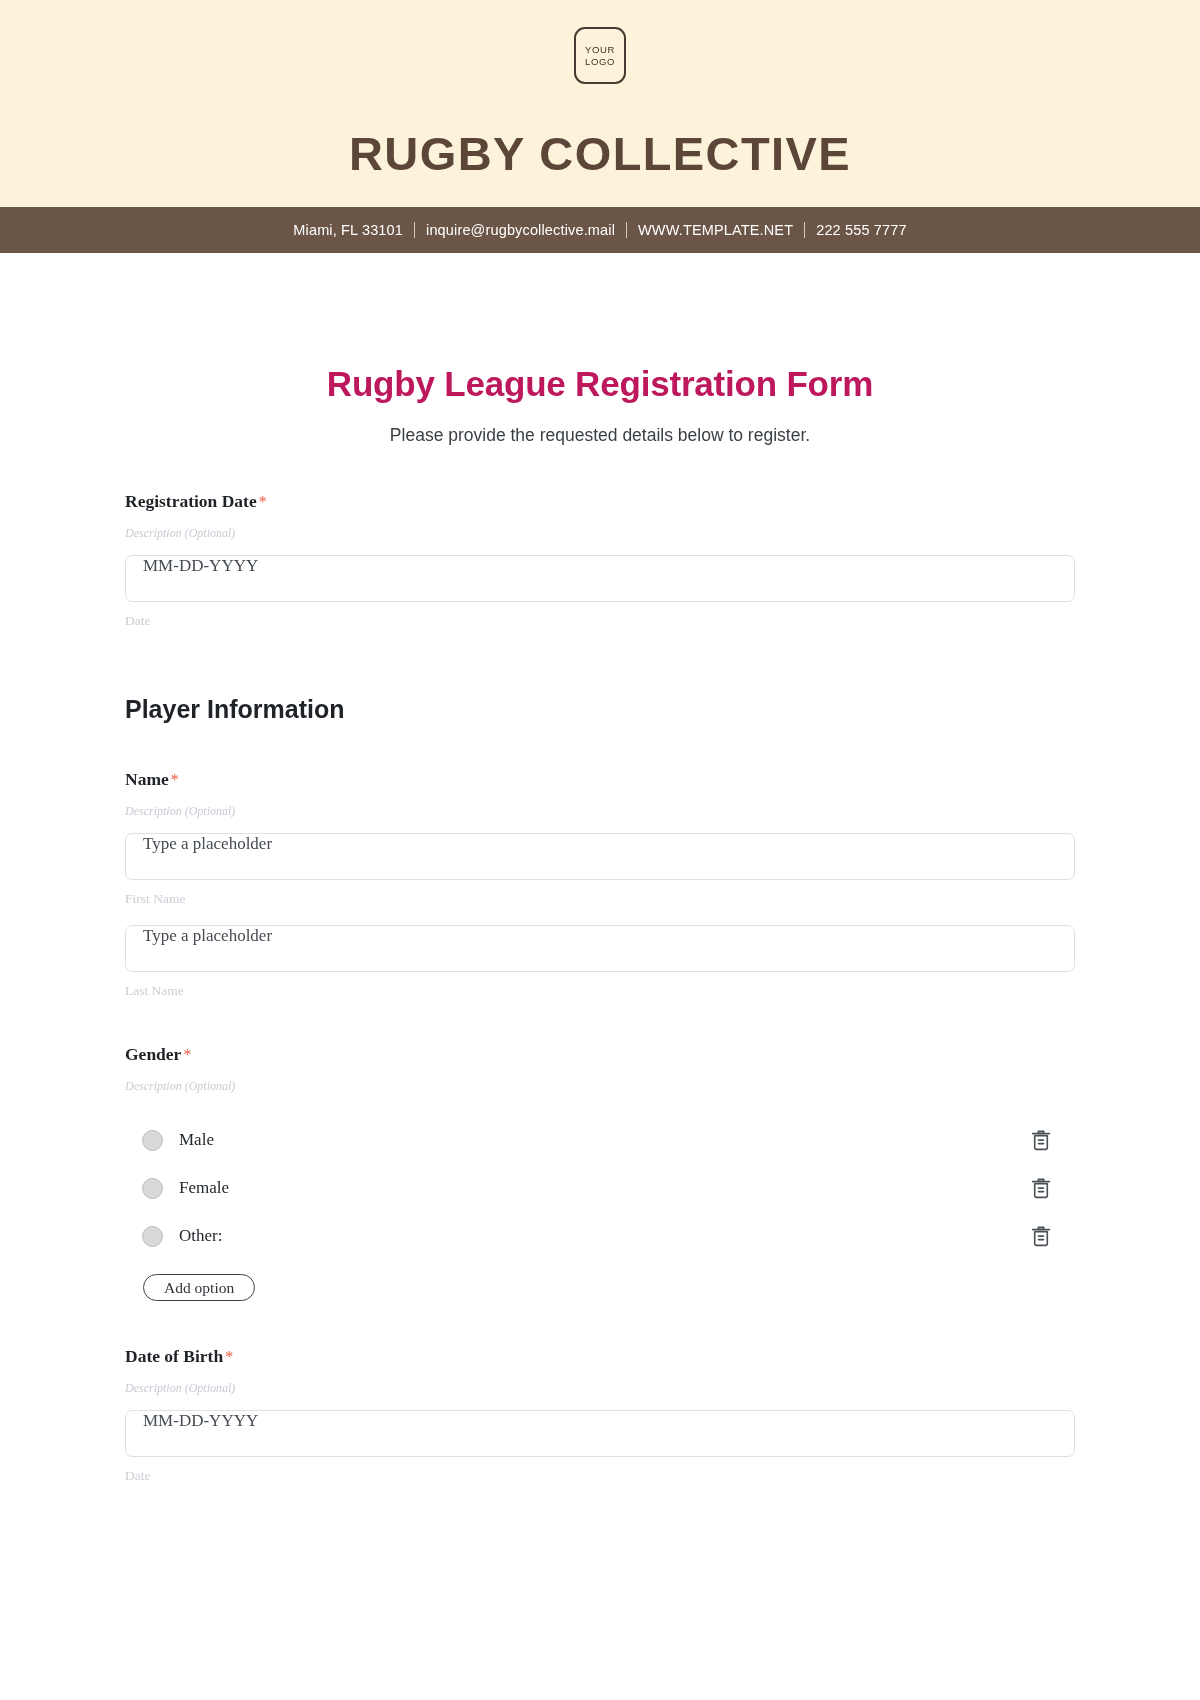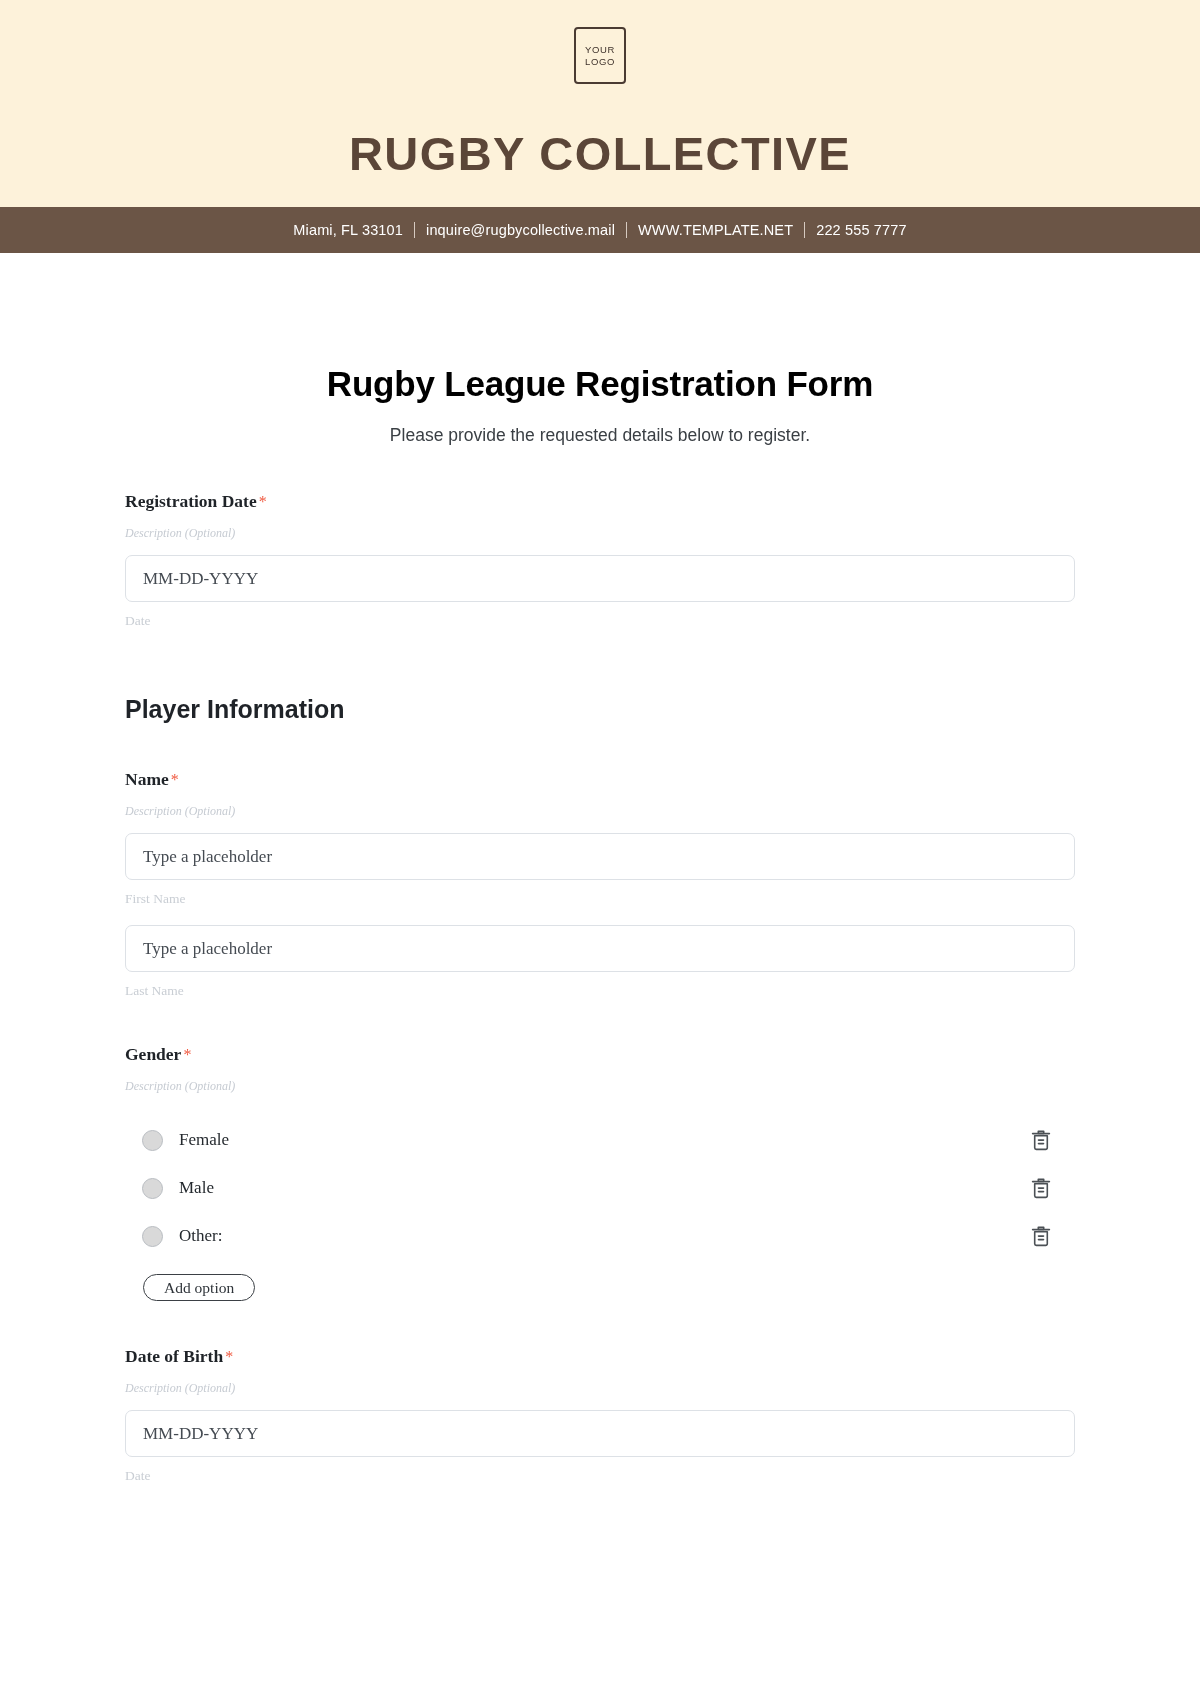--- a/index.html
+++ b/index.html
@@ -18,21 +18,21 @@
     height: 207px;
     display: flex;
     flex-direction: column;
     align-items: center;
   }
   .logo-box {
     margin-top: 27px;
     width: 52px;
     height: 57px;
     border: 2px solid #4A3B32;
-    border-radius: 4px;
+    border-radius: 11px;
     display: flex;
     flex-direction: column;
     align-items: center;
     justify-content: center;
     background: #FDF2DA;
   }
   .logo-line {
     font-size: 9.5px;
     letter-spacing: 0.6px;
     color: #3F332C;
@@ -70,21 +70,21 @@
   }
 
   
   .form-body {
     padding: 0 125px;
   }
   .form-title {
     text-align: center;
     font-size: 35px;
     font-weight: bold;
-    color: #000000;
+    color: #be185d;
     margin-top: 111px;
     letter-spacing: -0.2px;
   }
   .form-subtitle {
     text-align: center;
     font-size: 17.5px;
     color: #3A3F44;
     margin-top: 21px;
   }
 
@@ -106,21 +106,20 @@
     color: #C6CBD2;
     margin-top: 14px;
   }
   .input-box {
     margin-top: 14px;
     height: 47px;
     border: 1px solid #DDE1E6;
     border-radius: 7px;
     background: #fff;
     display: flex;
-    align-items: center;
     padding: 0 17px;
     font-size: 17px;
     color: #454B52;
   }
   .helper {
     font-size: 13.5px;
     color: #C9CED4;
     margin-top: 11px;
   }
 
@@ -242,51 +241,51 @@
       </div>
     </div>
 
     <div class="field-group">
       <div class="field-label">
         <span>Gender</span><span class="req-star">*</span>
       </div>
       <div class="field-desc">Description (Optional)</div>
 
       <div class="options">
+
+        <div class="option-row">
+          <span class="radio"></span>
+          <span class="option-label">Male</span>
+          <span class="trash">
+            <svg viewBox="0 0 22 24" width="22" height="24" fill="none" stroke="#4B5055" stroke-width="1.6" stroke-linecap="round" stroke-linejoin="round">
+              <path d="M8.3 3.2h5.4v2.2H8.3z"></path>
+              <path d="M2.6 5.6h16.8"></path>
+              <path d="M4.7 7.8h12.6v12a1.6 1.6 0 0 1-1.6 1.6H6.3a1.6 1.6 0 0 1-1.6-1.6z"></path>
+              <path d="M8.5 12.1h5"></path>
+              <path d="M8.5 15.6h5"></path>
+            </svg>
+          </span>
+        </div>
 
         <div class="option-row">
           <span class="radio"></span>
           <span class="option-label">Female</span>
           <span class="trash">
             <svg viewBox="0 0 22 24" width="22" height="24" fill="none" stroke="#4B5055" stroke-width="1.6" stroke-linecap="round" stroke-linejoin="round">
               <path d="M8.3 3.2h5.4v2.2H8.3z"></path>
               <path d="M2.6 5.6h16.8"></path>
               <path d="M4.7 7.8h12.6v12a1.6 1.6 0 0 1-1.6 1.6H6.3a1.6 1.6 0 0 1-1.6-1.6z"></path>
               <path d="M8.5 12.1h5"></path>
               <path d="M8.5 15.6h5"></path>
             </svg>
           </span>
         </div>
 
         <div class="option-row">
           <span class="radio"></span>
-          <span class="option-label">Male</span>
-          <span class="trash">
-            <svg viewBox="0 0 22 24" width="22" height="24" fill="none" stroke="#4B5055" stroke-width="1.6" stroke-linecap="round" stroke-linejoin="round">
-              <path d="M8.3 3.2h5.4v2.2H8.3z"></path>
-              <path d="M2.6 5.6h16.8"></path>
-              <path d="M4.7 7.8h12.6v12a1.6 1.6 0 0 1-1.6 1.6H6.3a1.6 1.6 0 0 1-1.6-1.6z"></path>
-              <path d="M8.5 12.1h5"></path>
-              <path d="M8.5 15.6h5"></path>
-            </svg>
-          </span>
-        </div>
-
-        <div class="option-row">
-          <span class="radio"></span>
           <span class="option-label">Other:</span>
           <span class="trash">
             <svg viewBox="0 0 22 24" width="22" height="24" fill="none" stroke="#4B5055" stroke-width="1.6" stroke-linecap="round" stroke-linejoin="round">
               <path d="M8.3 3.2h5.4v2.2H8.3z"></path>
               <path d="M2.6 5.6h16.8"></path>
               <path d="M4.7 7.8h12.6v12a1.6 1.6 0 0 1-1.6 1.6H6.3a1.6 1.6 0 0 1-1.6-1.6z"></path>
               <path d="M8.5 12.1h5"></path>
               <path d="M8.5 15.6h5"></path>
             </svg>
           </span>

